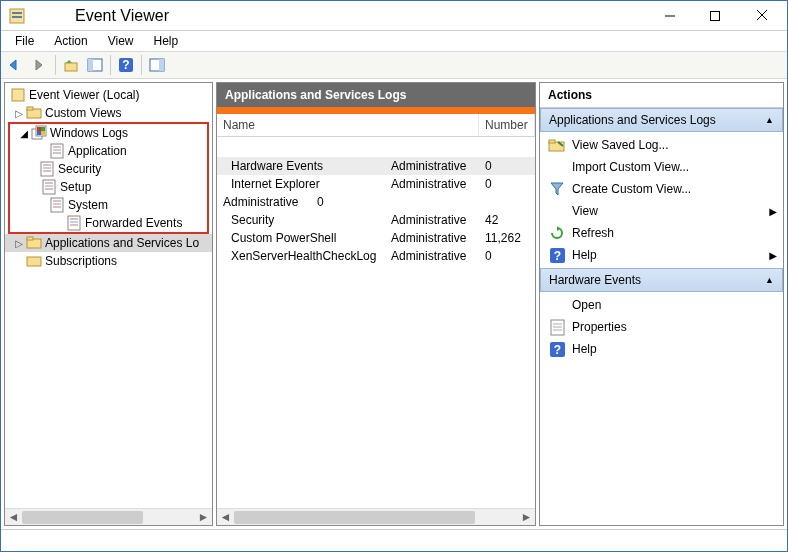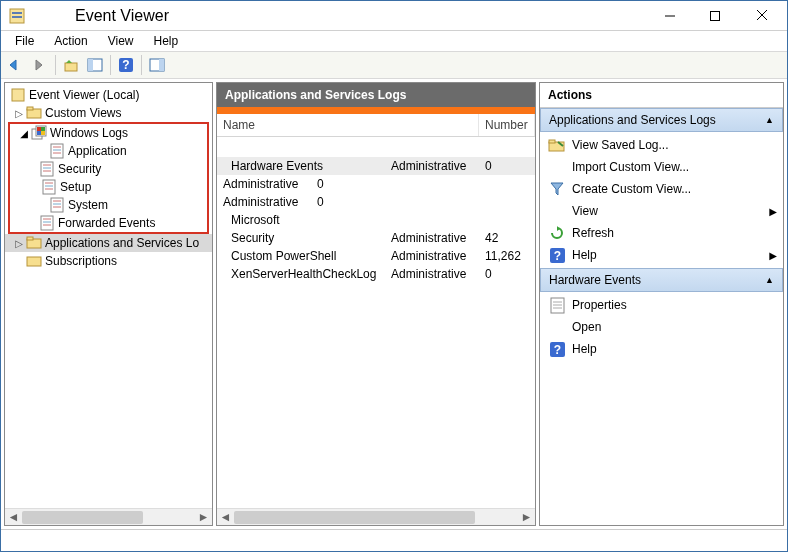--- a/index.html
+++ b/index.html
@@ -223,21 +223,21 @@
             <span class="tico">
               <svg width="12" height="14">
                 <rect x="0" y="0" width="12" height="14" fill="#fff" stroke="#888"></rect>
                 <line x1="2" y1="3" x2="10" y2="3" stroke="#c77"></line>
                 <line x1="2" y1="6" x2="10" y2="6" stroke="#7ac"></line>
                 <line x1="2" y1="9" x2="10" y2="9" stroke="#c77"></line>
               </svg>
             </span>
             <span>System</span>
           </div>
-        <div class="tree-row" style="padding-left:28px">
+        <div class="tree-row" style="padding-left:55px">
             <span class="tico">
               <svg width="12" height="14">
                 <rect x="0" y="0" width="12" height="14" fill="#fff" stroke="#888"></rect>
                 <line x1="2" y1="3" x2="10" y2="3" stroke="#c77"></line>
                 <line x1="2" y1="6" x2="10" y2="6" stroke="#7ac"></line>
                 <line x1="2" y1="9" x2="10" y2="9" stroke="#c77"></line>
               </svg>
             </span>
             <span>Forwarded Events</span>
           </div>
@@ -278,31 +278,27 @@
         <div class="col name">Name</div>
         <div class="col num">Number</div>
       </div>
       <div class="lv-body" id="lv-body">
           <div class="lv-row sel">
             <div class="col name" style="padding-left:14px">Hardware Events</div>
             <div class="col type">Administrative</div>
             <div class="col num">0</div>
           </div>
           <div class="lv-row">
+            <div class="col name" style="padding-left:14px">Internet Explorer</div>
             <div class="col type">Administrative</div>
             <div class="col num">0</div>
           </div>
           <div class="lv-row">
             <div class="col type">Administrative</div>
             <div class="col num">0</div>
-          </div>
-          <div class="lv-row">
-            <div class="col name" style="padding-left:14px">Microsoft</div>
-            <div class="col type"></div>
-            <div class="col num"></div>
           </div>
           <div class="lv-row">
             <div class="col name" style="padding-left:14px">Security</div>
             <div class="col type">Administrative</div>
             <div class="col num">42</div>
           </div>
           <div class="lv-row">
             <div class="col name" style="padding-left:14px">Custom PowerShell</div>
             <div class="col type">Administrative</div>
             <div class="col num">11,262</div>
@@ -376,35 +372,35 @@
           <span>Help</span>
           <span class="arrow">▶</span>
         </div>
       </div>
     <div class="actions-sub">
       <span>Hardware Events</span>
       <span style="font-size:9px">▲</span>
     </div>
     <div class="action-list" id="actions2">
         <div class="action-item">
+          <span class="aico"></span>
+          <span>Open</span>
+        </div>
+        <div class="action-item">
           <span class="aico">
             <svg width="13" height="15">
               <rect x="0" y="0" width="13" height="15" fill="#fff" stroke="#888"></rect>
               <line x1="2" y1="4" x2="11" y2="4" stroke="#aaa"></line>
               <line x1="2" y1="7" x2="11" y2="7" stroke="#aaa"></line>
               <line x1="2" y1="10" x2="11" y2="10" stroke="#aaa"></line>
             </svg>
           </span>
           <span>Properties</span>
         </div>
         <div class="action-item">
-          <span class="aico"></span>
-          <span>Open</span>
-        </div>
-        <div class="action-item">
           <span class="aico">
             <svg width="15" height="15">
               <rect x="0" y="0" width="15" height="15" fill="#3a6ad0" rx="2"></rect>
               <text x="7.5" y="12" text-anchor="middle" fill="#fff" font-size="11" font-weight="bold">?</text>
             </svg>
           </span>
           <span>Help</span>
         </div>
       </div>
   </div>

